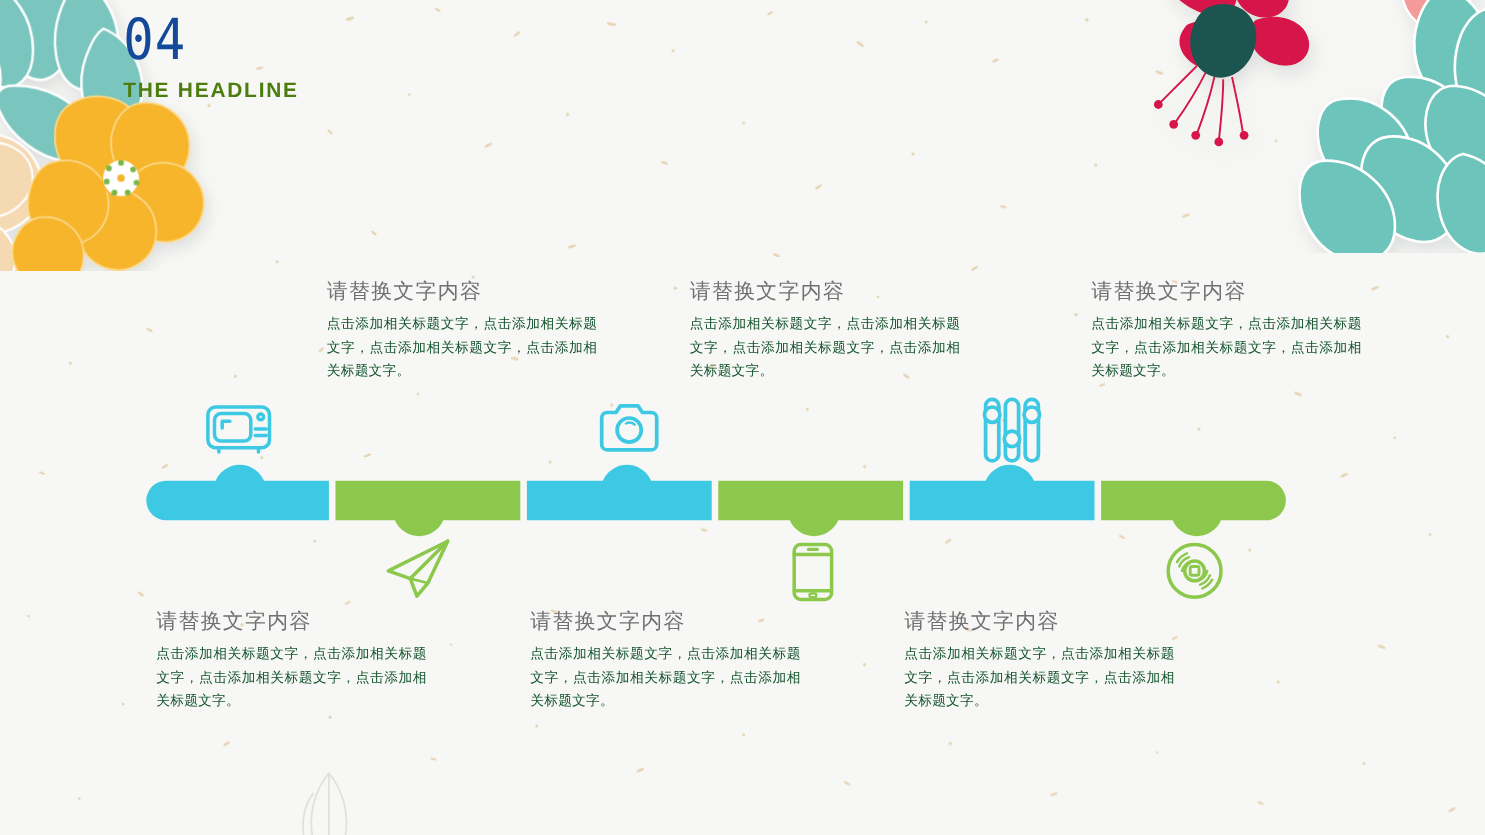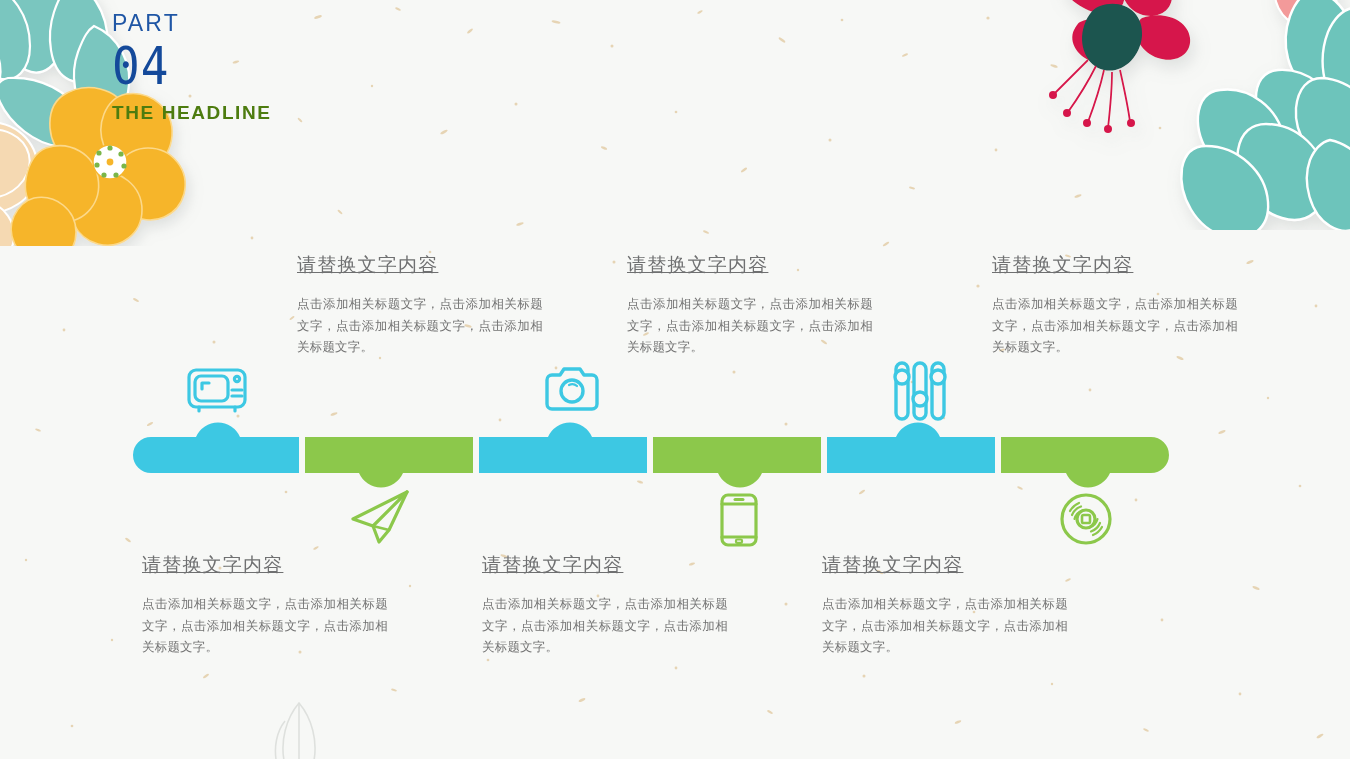--- a/index.html
+++ b/index.html
@@ -37,24 +37,24 @@
     letter-spacing:1.6px; margin-top:15px;
   }
 
   
   #timeline { position:absolute; left:0; top:0; width:1350px; height:759px; z-index:4; }
 
   
   .tblock { position:absolute; z-index:5; width:246px; }
   .t-head {
     font-size:19px; color:#6f7071; font-weight:400;
-    letter-spacing:1.2px; white-space:nowrap;text-decoration:underline;
+    letter-spacing:1.2px; white-space:nowrap;
   }
   .t-body {
-    margin-top:16px; font-size:12.5px; color:#737373;
+    margin-top:6px; font-size:12.5px; color:#14532d;
     line-height:21.5px; letter-spacing:.2px; text-align:justify;
   }
 
   .icon { position:absolute; z-index:5; }
 </style>
 </head>
 <body>
 
 <svg id="speckles" width="1350" height="759" viewBox="0 0 1350 759">
   <g fill="#d9b77e" opacity="0.55">
@@ -260,21 +260,20 @@
 
 <svg class="deco" id="deco-bc" width="90" height="70" viewBox="0 0 90 70">
   <g fill="none" stroke="#c6cac6" stroke-width="1.6">
     <path d="M30 70 C24 46 32 22 44 8 C56 22 64 46 58 70"></path>
     <path d="M44 8 L44 70"></path>
     <path d="M22 70 C18 52 22 36 30 26"></path>
   </g>
 </svg>
 
 <div id="header">
-  <div id="part-label">PART</div>
   <div id="part-number">04</div>
   <div id="headline">THE HEADLINE</div>
 </div>
 
 <svg id="timeline" width="1350" height="759" viewBox="0 0 1350 759">
 
   <path fill="#3dc8e3" d="M151 437 L196 437 A24 24 0 0 1 240 437 L299 437 L299 473 L151 473 A18 18 0 0 1 151 437 Z"></path>
 
   <path fill="#8cc84b" d="M305 437 L473 437 L473 473 L403 473 A24 24 0 0 1 359 473 L305 473 Z"></path>
 

